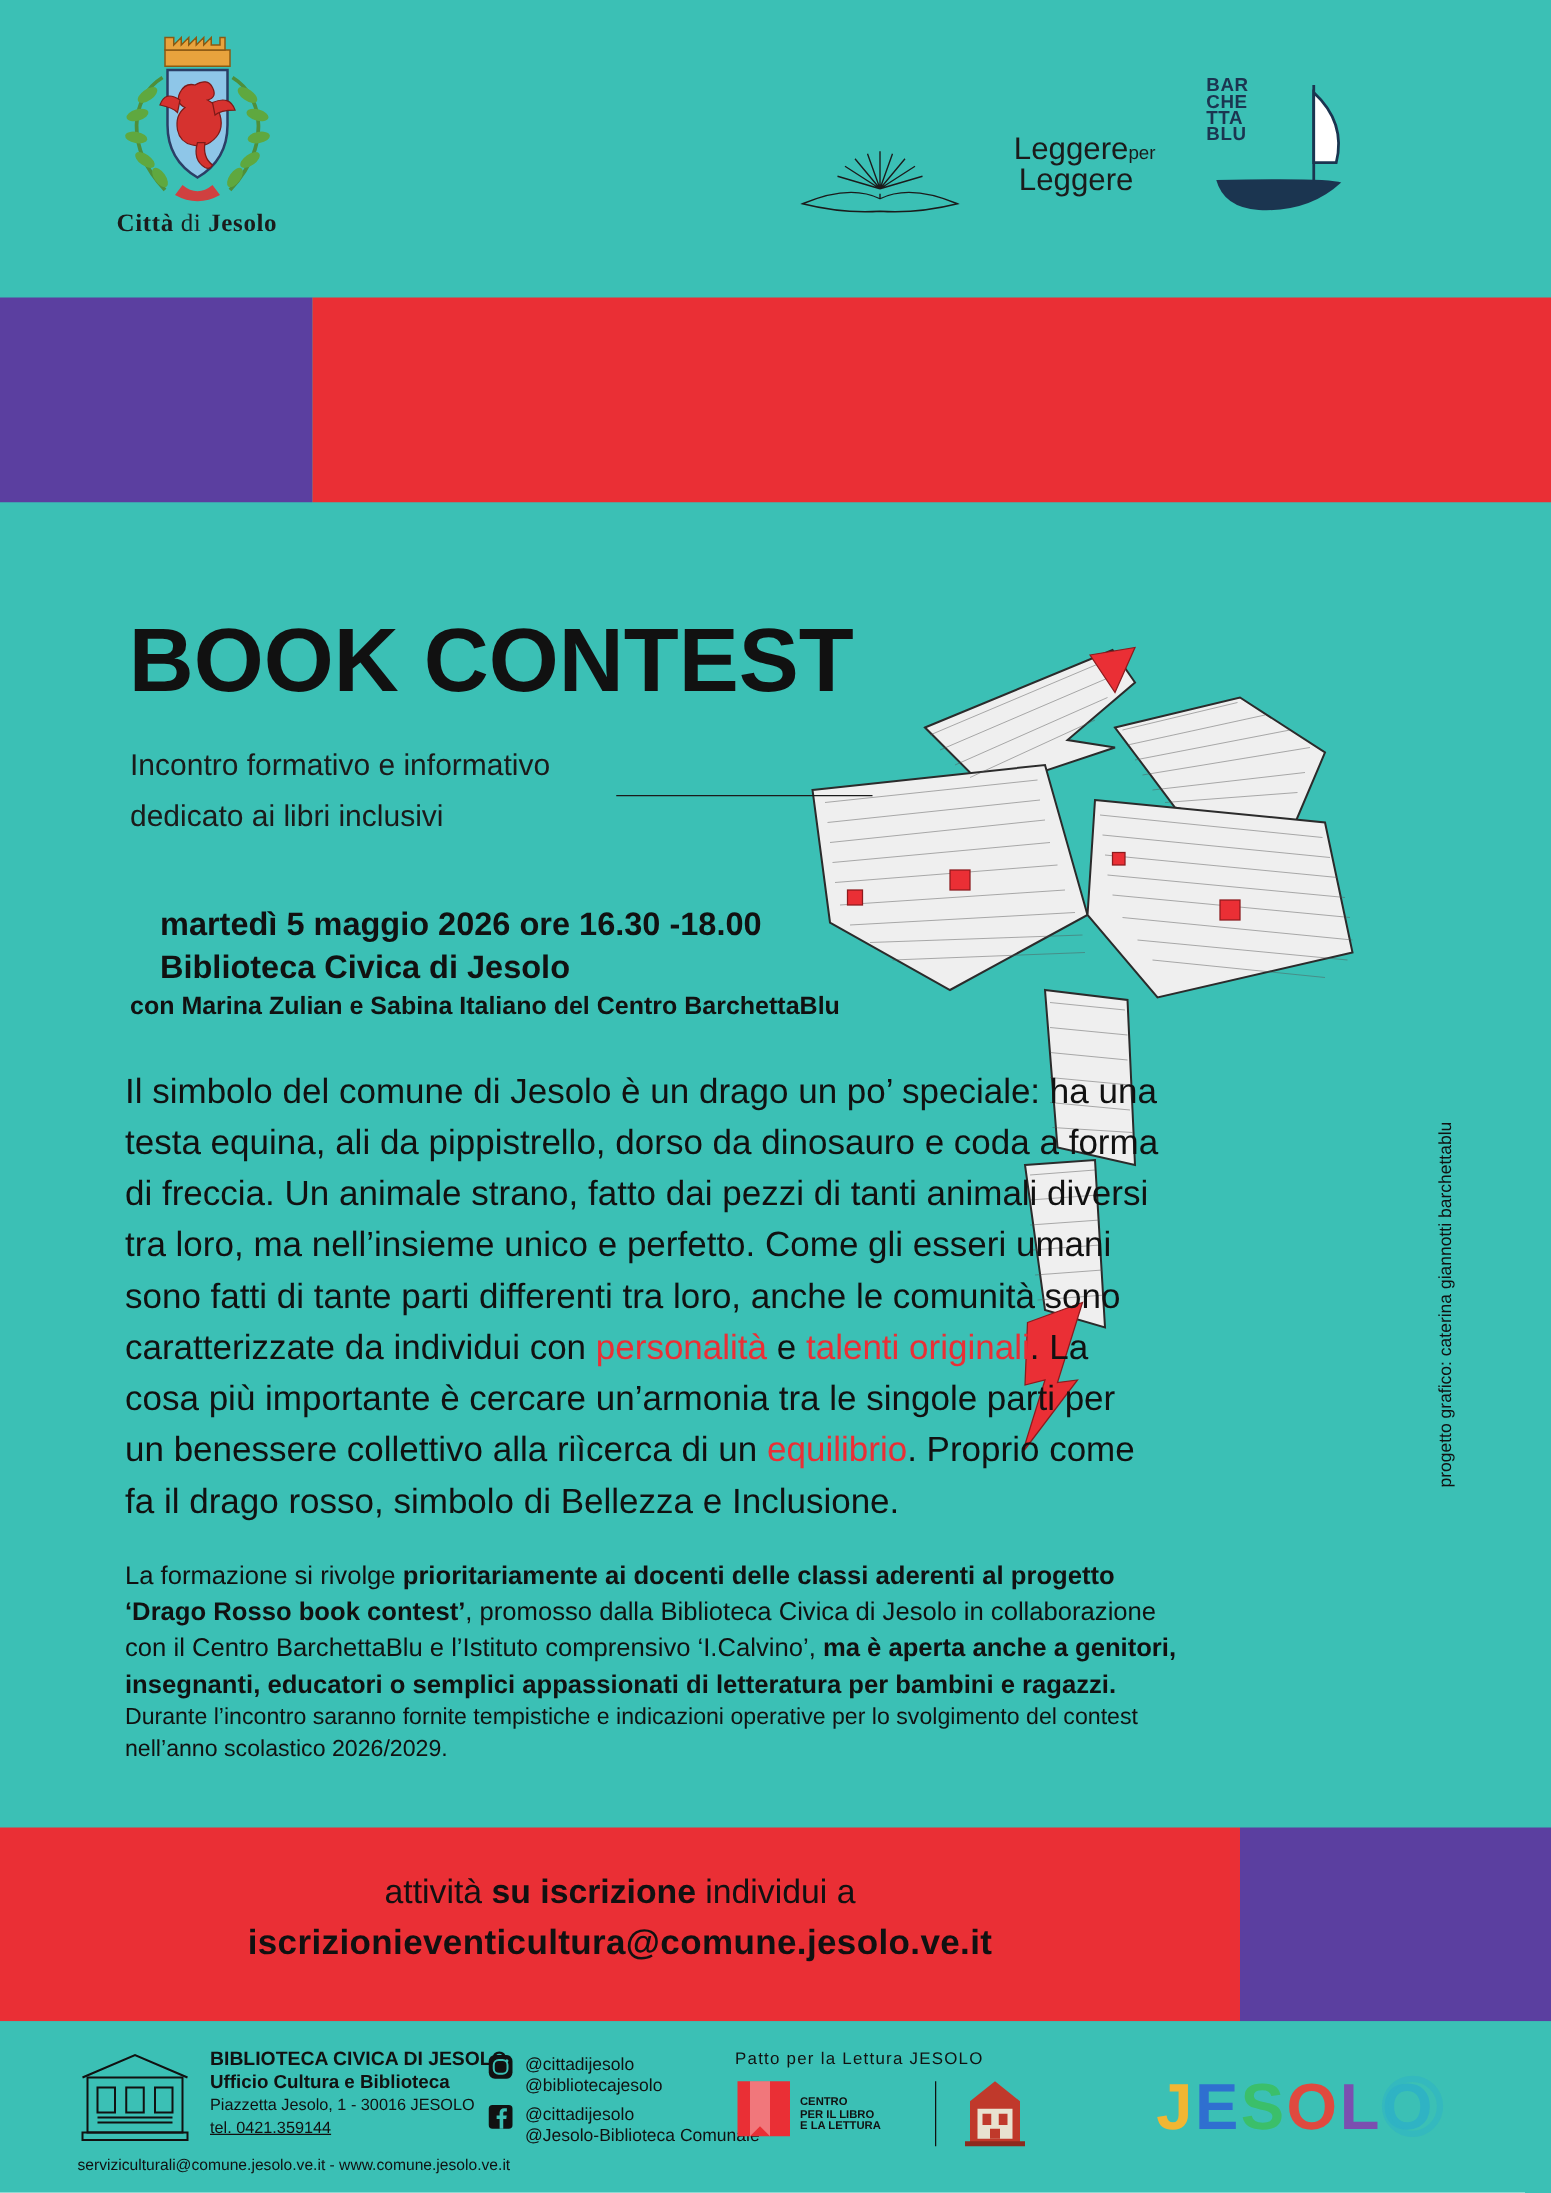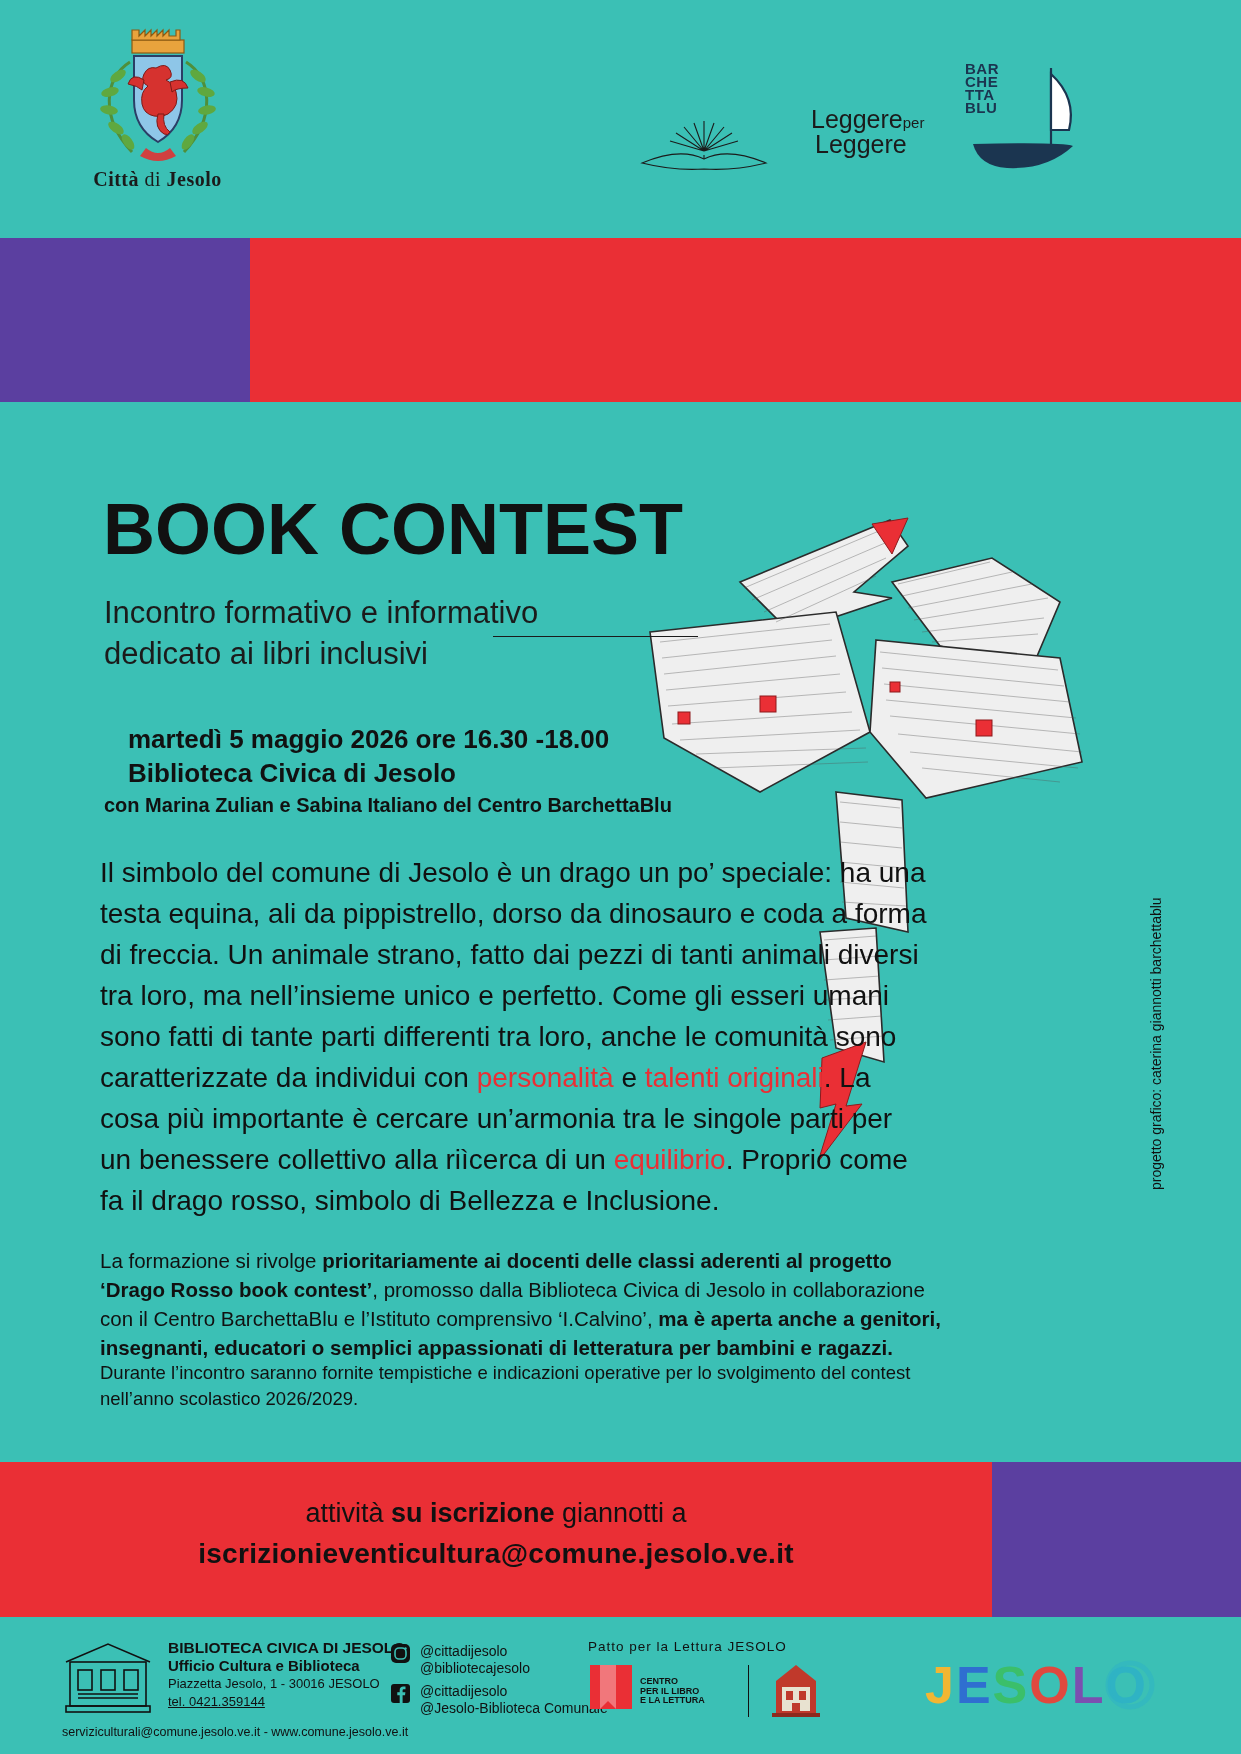--- a/index.html
+++ b/index.html
@@ -90,21 +90,21 @@
   .title2 {
     position: absolute; left: 103px; top: 92px;
     font-family: "Liberation Sans", sans-serif;
     font-weight: bold;
     font-size: 72px; line-height: 70px;
     letter-spacing: 0px;
     color: #111111;
   }
   .subtitle {
     position: absolute; left: 104px; top: 190px;
-    font-size: 31px; line-height: 41px;
+    font-size: 24px; line-height: 41px;
     color: #1b1b1b;
   }
   .sub-rule {
     position: absolute; left: 493px; top: 234px;
     width: 205px; height: 0;
     border-top: 1.5px solid #1b1b1b;
   }
 
   .when {
     position: absolute; left: 104px; top: 320px;
@@ -367,21 +367,21 @@
 
     <div class="para3">Durante l’incontro saranno fornite tempistiche e indicazioni operative per lo svolgimento del contest nell’anno scolastico 2026/2029.</div>
   </div>
 
   <div class="credit">progetto grafico: caterina giannotti barchettablu</div>
 
   <div class="cta">
     <div class="red"></div>
     <div class="purple"></div>
     <div class="line1">
-      <span>attività </span><b>su iscrizione</b><span> giannotti a</span>
+      <span>attività </span><b>su iscrizione</b><span> individui a</span>
     </div>
     <div class="line2">iscrizionieventicultura@comune.jesolo.ve.it</div>
   </div>
 
   <div class="footer">
 
     <div class="lib-icon">
       <svg width="92" height="72" viewBox="0 0 92 72">
         <g stroke="#111" stroke-width="1.6" fill="none">
           <path d="M4 20 L46 2 L88 20"></path>

